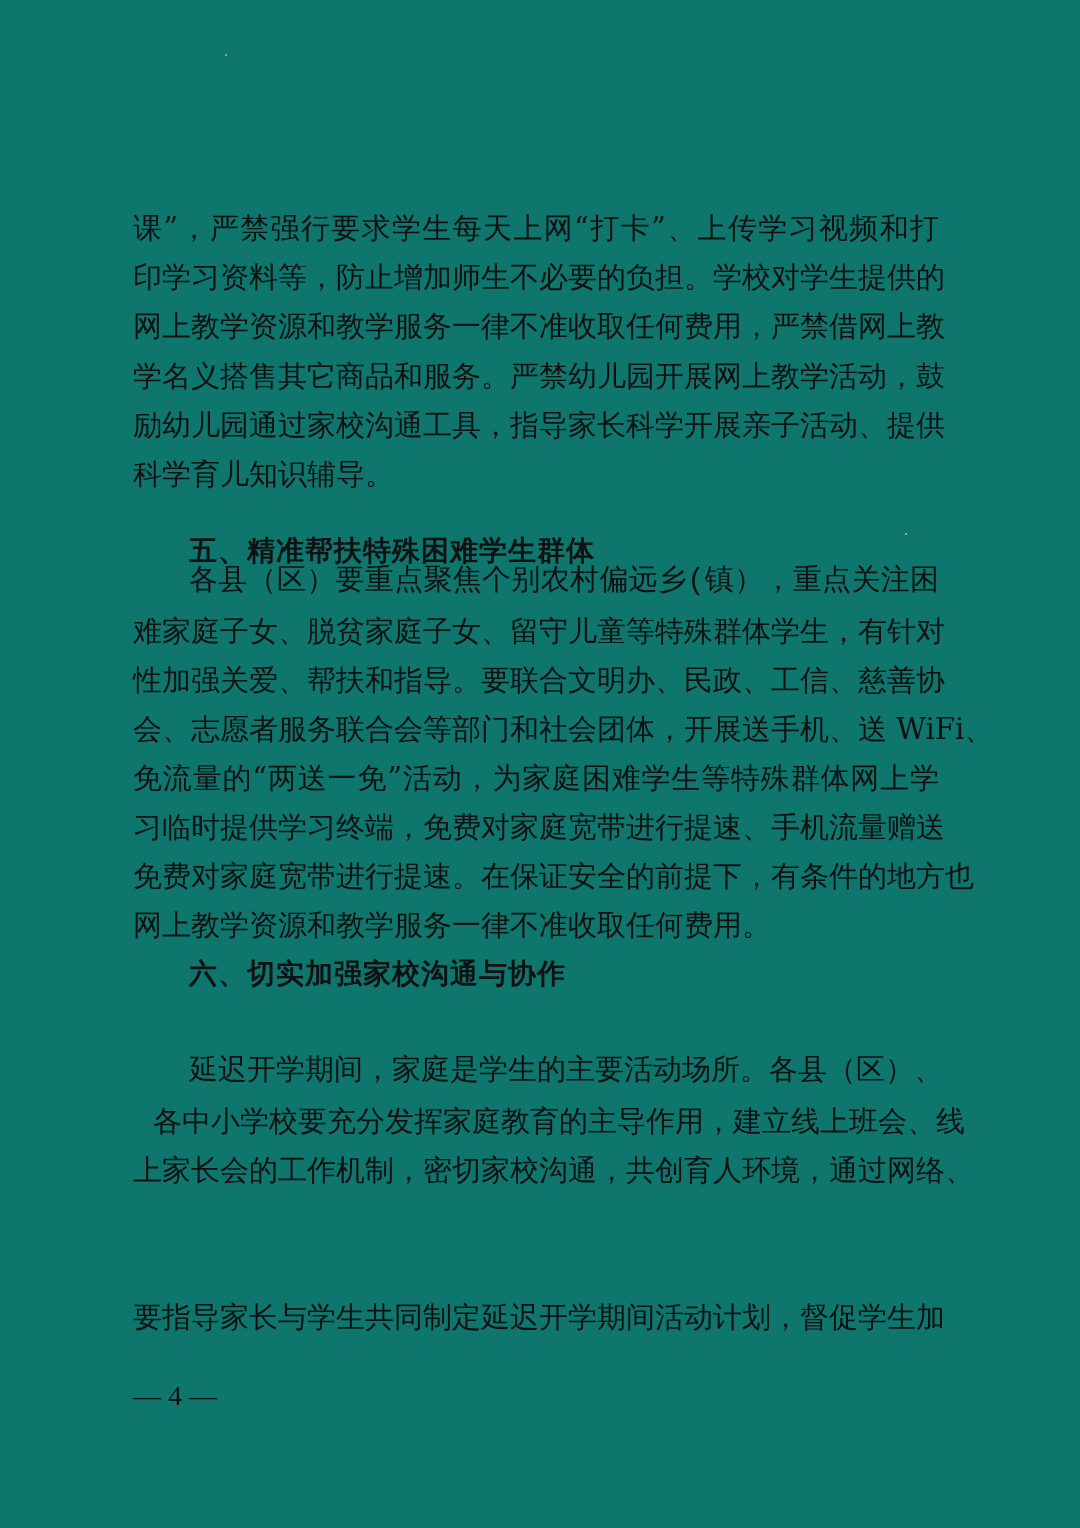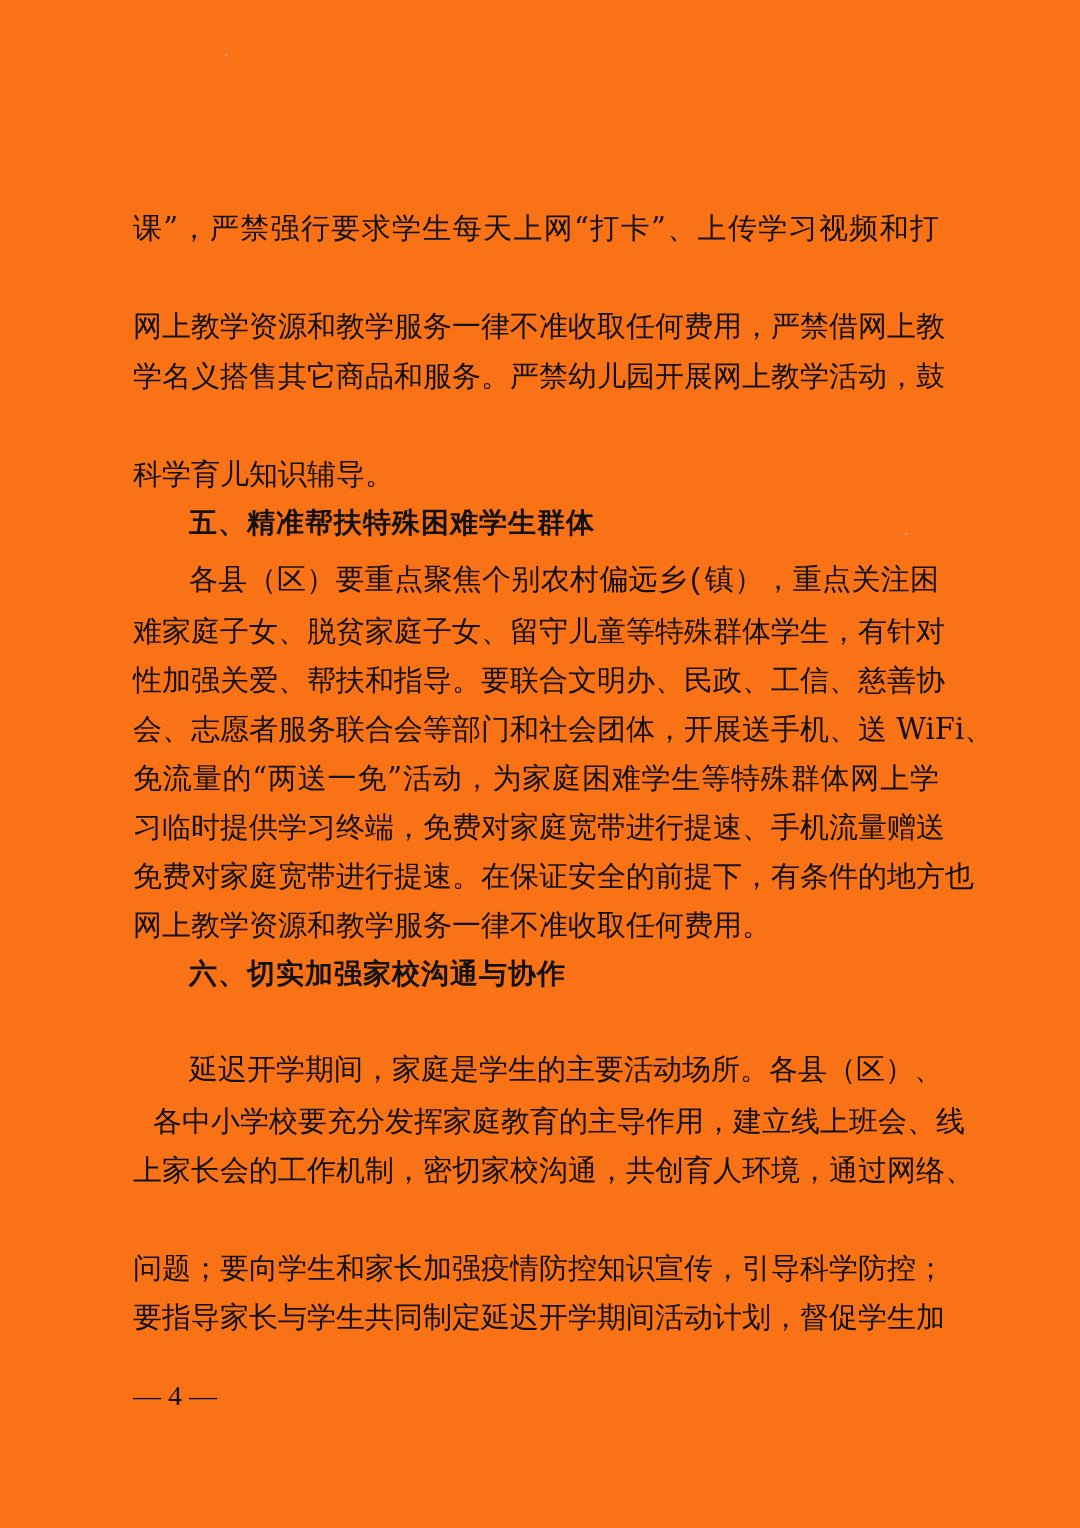--- a/index.html
+++ b/index.html
@@ -13,21 +13,21 @@
       position: relative;
       overflow: hidden;
       font-family: "DejaVu Serif", "Liberation Serif", serif;
       color: #111111;
     }
     .page {
       position: absolute;
       left: 0; top: 0;
       width: 1080px;
       height: 1528px;
-      background: #f97316;
+      background: #0f766e;
     }
     .line {
       position: absolute;
       left: 133px;
       width: 806px;
       height: 40px;
       font-size: 29px;
       line-height: 40px;
       white-space: nowrap;
       text-align: justify;
@@ -71,40 +71,41 @@
       background: #b8b8b8;
       border-radius: 1px;
     }
   </style>
 </head>
 <body>
 
 <div class="page">
 
   <div class="line" style="top:208px;">课”，严禁强行要求学生每天上网“打卡”、上传学习视频和打</div>
+  <div class="line" style="top:257px;">印学习资料等，防止增加师生不必要的负担。学校对学生提供的</div>
   <div class="line" style="top:306px;">网上教学资源和教学服务一律不准收取任何费用，严禁借网上教</div>
   <div class="line" style="top:356px;">学名义搭售其它商品和服务。严禁幼儿园开展网上教学活动，鼓</div>
+  <div class="line" style="top:405px;">励幼儿园通过家校沟通工具，指导家长科学开展亲子活动、提供</div>
   <div class="line last" style="top:454px;">科学育儿知识辅导。</div>
 
-  <div class="heading" style="top:503px;">五、精准帮扶特殊困难学生群体</div>
+  <div class="heading" style="top:531px;">五、精准帮扶特殊困难学生群体</div>
 
   <div class="line indent" style="top:562px;">各县（区）要重点聚焦个别农村偏远乡(镇），重点关注困</div>
   <div class="line" style="top:611px;">难家庭子女、脱贫家庭子女、留守儿童等特殊群体学生，有针对</div>
   <div class="line" style="top:660px;">性加强关爱、帮扶和指导。要联合文明办、民政、工信、慈善协</div>
   <div class="line" style="top:709px;">会、志愿者服务联合会等部门和社会团体，开展送手机、送 WiFi、</div>
   <div class="line" style="top:758px;">免流量的“两送一免”活动，为家庭困难学生等特殊群体网上学</div>
   <div class="line" style="top:807px;">习临时提供学习终端，免费对家庭宽带进行提速、手机流量赠送</div>
   <div class="line" style="top:856px;">免费对家庭宽带进行提速。在保证安全的前提下，有条件的地方也</div>
   <div class="line last" style="top:905px;">网上教学资源和教学服务一律不准收取任何费用。</div>
 
   <div class="heading" style="top:954px;">六、切实加强家校沟通与协作</div>
 
   <div class="line indent" style="top:1052px;">延迟开学期间，家庭是学生的主要活动场所。各县（区）、</div>
   <div class="line" style="top:1101px;margin-left:20px;">各中小学校要充分发挥家庭教育的主导作用，建立线上班会、线</div>
   <div class="line" style="top:1150px;">上家长会的工作机制，密切家校沟通，共创育人环境，通过网络、</div>
-  <div class="line" style="top:1248px;">问题；要向学生和家长加强疫情防控知识宣传，引导科学防控；</div>
   <div class="line" style="top:1297px;">要指导家长与学生共同制定延迟开学期间活动计划，督促学生加</div>
 
   <div class="page-number">— 4 —</div>
 
   <div class="speck" style="left:225px; top:54px;"></div>
   <div class="speck" style="left:905px; top:533px;"></div>
 </div>
 
 </body></html>

